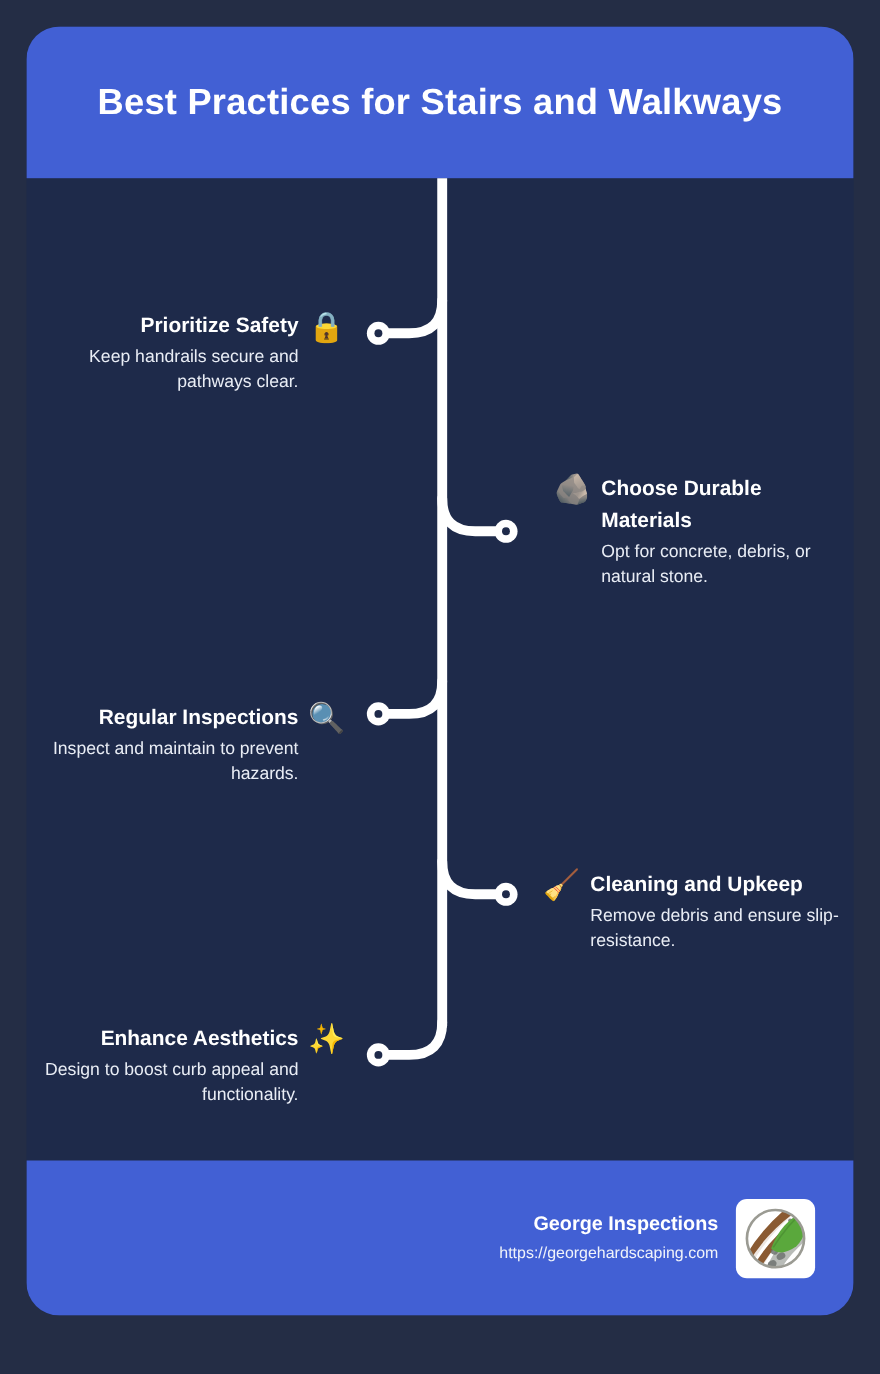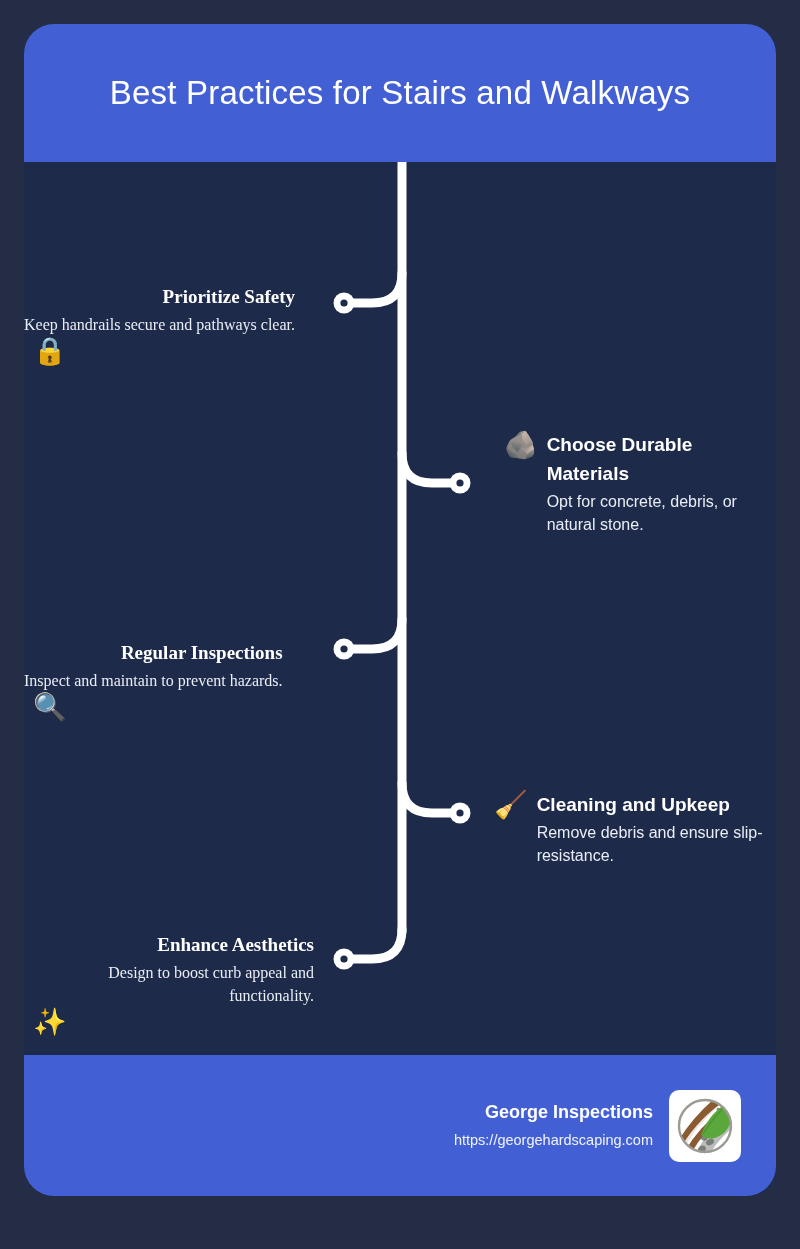--- a/index.html
+++ b/index.html
@@ -39,21 +39,21 @@
     width: 752px;
     height: 138px;
     background: #4260d4;
     display: flex;
     align-items: center;
     justify-content: center;
   }
   .header-title {
     color: #ffffff;
     font-size: 33px;
-    font-weight: normal;
+    font-weight: bold;
     letter-spacing: 0.2px;
     text-align: center;
     line-height: 1.2;
   }
 
   
   .body {
     position: absolute;
     left: 0;
     top: 138px;
@@ -71,24 +71,22 @@
   }
 
   
   .item {
     position: absolute;
     display: flex;
     align-items: flex-start;
   }
 
   .item.left {
-    flex-direction: column;
     justify-content: flex-end;
     text-align: right;
-    font-family: Liberation Serif, serif;
   }
   .item.right {
     flex-direction: row;
     text-align: left;
   }
 
   .item-text { display: block; }
 
   .item-title {
     color: #ffffff;

